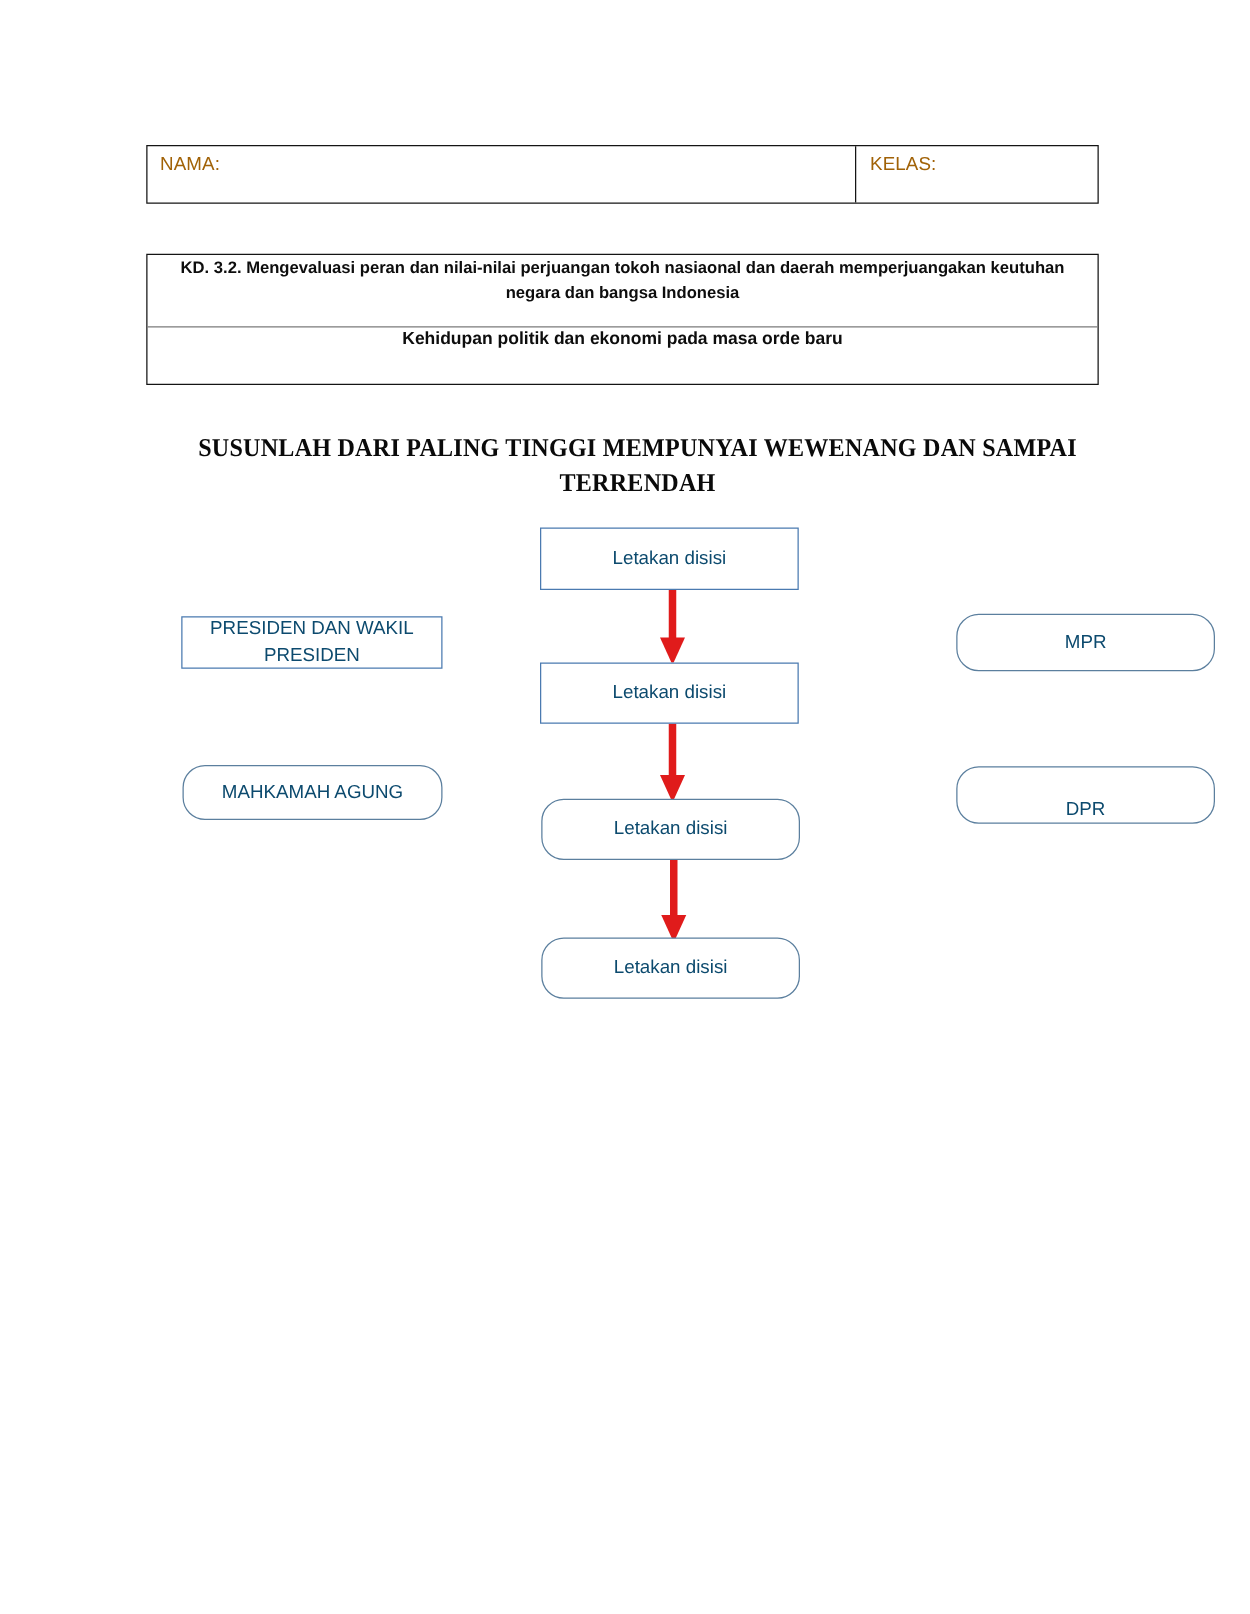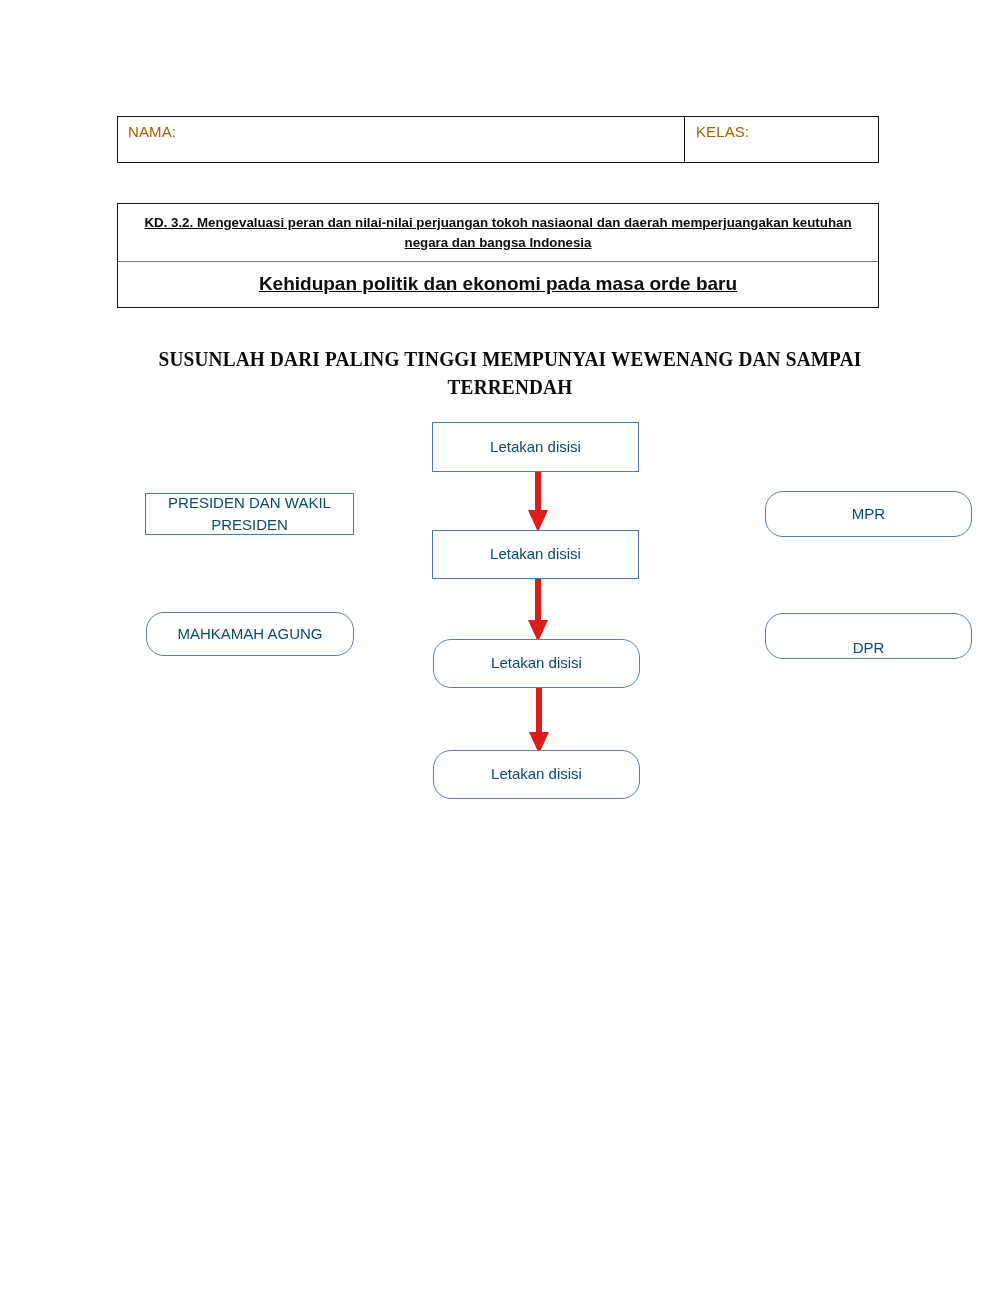--- a/index.html
+++ b/index.html
@@ -53,42 +53,40 @@
     left: 117px;
     top: 203px;
     width: 762px;
     height: 105px;
     border: 1.6px solid #141414;
     box-sizing: border-box;
   }
   .kd-row {
     box-sizing: border-box;
     display: flex;
-    align-items: center;
     justify-content: center;
     text-align: center;
-    text-decoration: underline;
   }
   .kd-row-top {
     height: 58px;
     padding: 0 14px;
     border-bottom: 1.6px solid #7b7b7b;
   }
   .kd-row-bottom {
     height: 43px;
     padding: 0 14px;
   }
   .kd-text {
     font-size: 13.3px;
     font-weight: bold;
     line-height: 1.48;
     color: #0d0d0d;
   }
   .kd-text-bottom {
-    font-size: 19px;
+    font-size: 14px;
     font-weight: bold;
     color: #0d0d0d;
   }
 
   
   .instruction {
     position: absolute;
     left: 120px;
     top: 346px;
     width: 780px;

